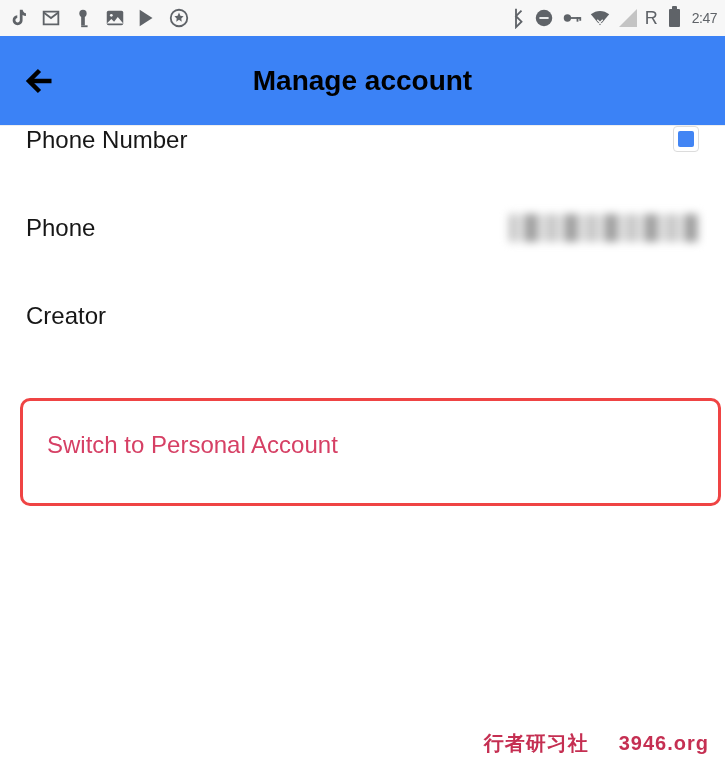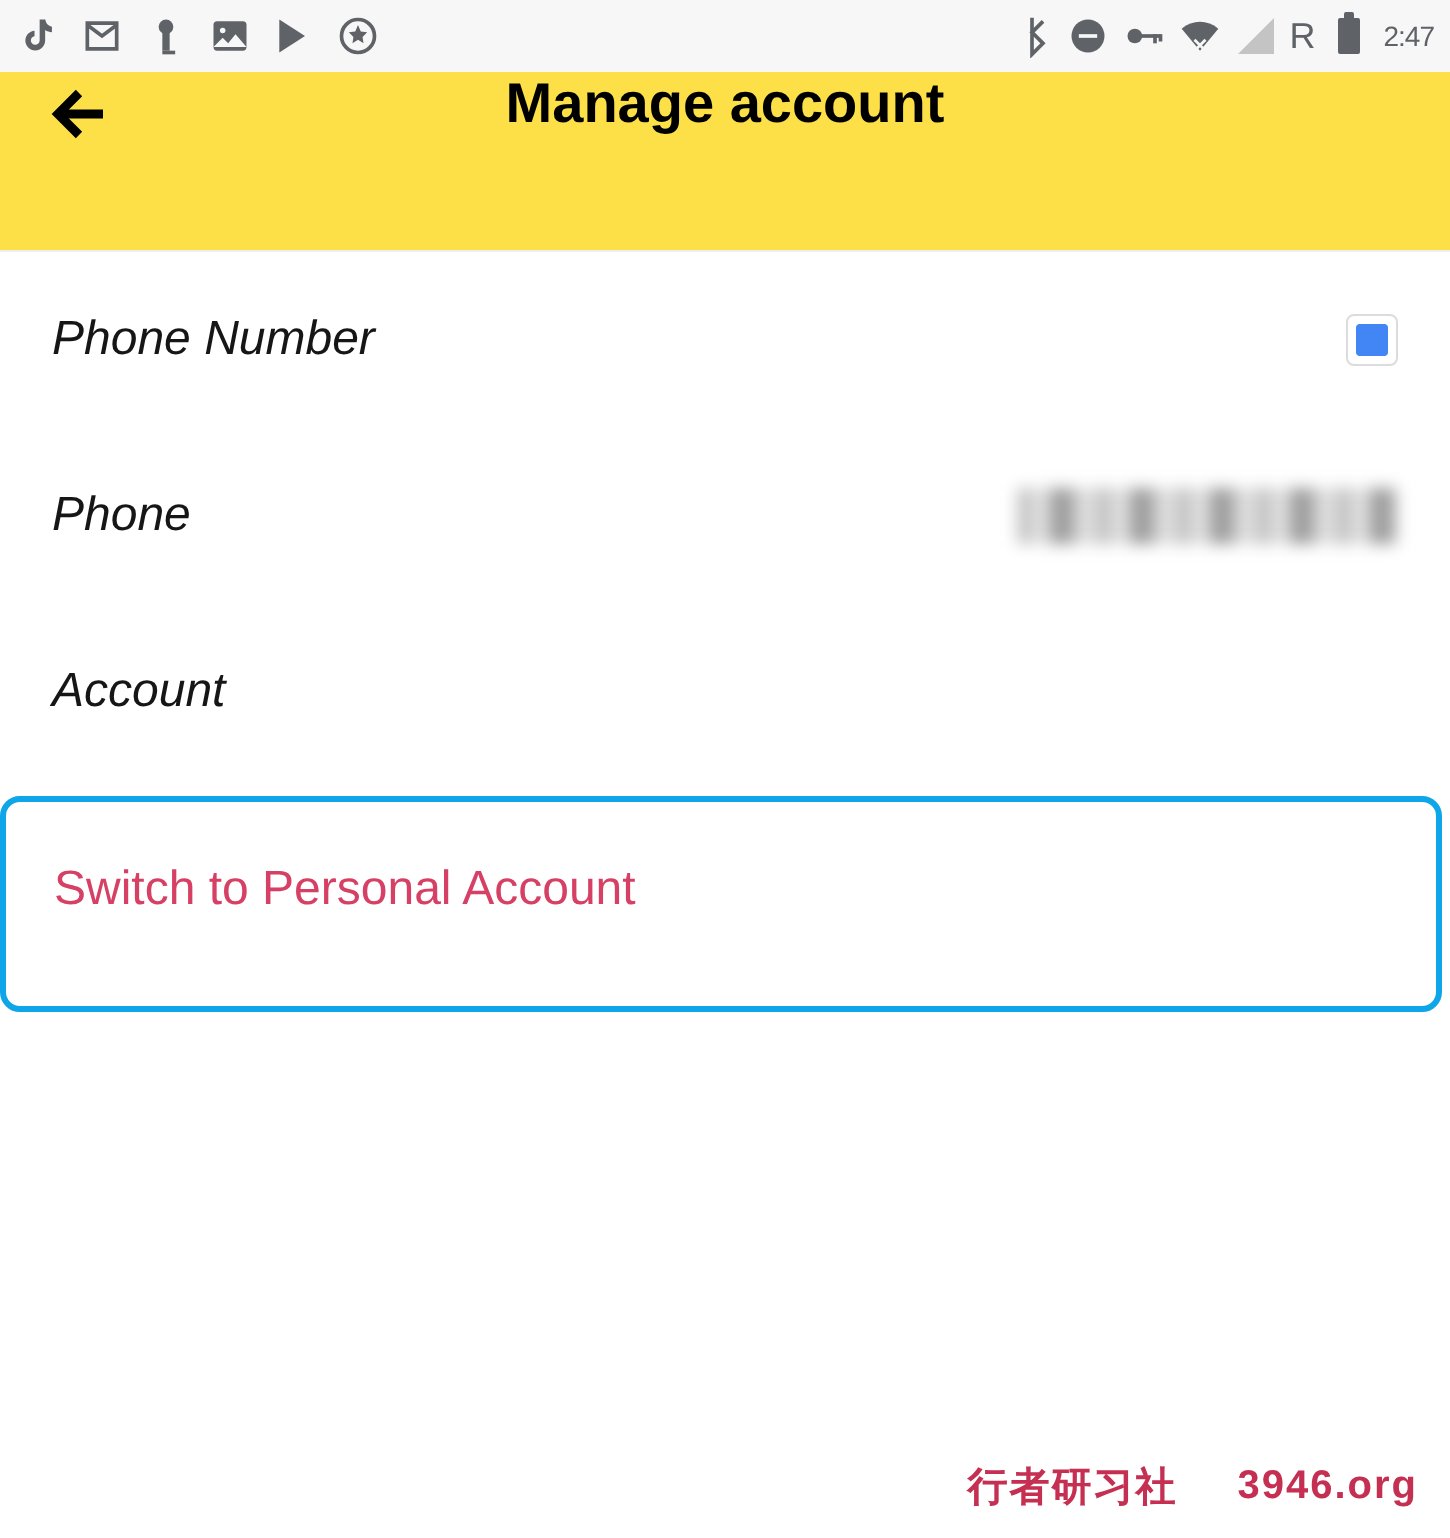--- a/index.html
+++ b/index.html
@@ -35,55 +35,55 @@
     }
     .r-letter { color:#5f6368; font-size:18px; font-weight:500; }
     .bat { display:inline-block; width:11px; height:18px; background:#5f6368; border-radius:1px; position:relative;}
     .bat::before { content:""; position:absolute; top:-3px; left:3px; width:5px; height:3px; background:#5f6368; border-radius:1px 1px 0 0;}
     .signal { width:0; height:0; border-style:solid; border-width:0 0 18px 18px; border-color:transparent transparent #c4c4c4 transparent; position:relative;}
 
     
     .header {
       height: 90px;
       display: flex;
-      align-items: flex-start;
+      align-items: center;
       padding: 0 20px;
       border-bottom: 1px solid #eee;
-      background:#fde047;
+      background:#3b82f6;
     }
     .back-btn { width: 42px; height: 42px; display:flex; align-items:center; justify-content:center; cursor:pointer; }
     .back-btn svg { width: 36px; height: 36px; stroke:#000; stroke-width:3; fill:none; }
     .header-title {
       flex:1; text-align:center; font-size: 28px; font-weight:700; color:#000;
       margin-left:-42px; 
     }
 
     
     .row {
-      display:flex; align-items:center; justify-content:space-between;
+      display:flex; align-items:flex-start; justify-content:space-between;
       padding: 0 26px; height: 88px;
-      font-size: 24px; color:#222;font-style:italic;
+      font-size: 24px; color:#222;
     }
     .row .label { font-size: 24px; color:#161616; }
     .translate-badge {
       width:26px; height:26px; border:1px solid #dcdcdc; border-radius:4px;
       background:#fff; display:flex; align-items:center; justify-content:center;
     }
     .translate-inner { width:16px; height:16px; background:#4285f4; border-radius:2px; }
     .blur-strip {
       width: 190px; height: 28px;
       background: repeating-linear-gradient(90deg,#bdbdbd 0 6px,#e0e0e0 6px 16px,#9e9e9e 16px 28px,#ddd 28px 40px);
       filter: blur(4px);
       border-radius:2px;
     }
 
     
     .highlight {
-      margin: 8px 4px 0 0;
-      border: 3px solid #0ea5e9;
+      margin: 8px 4px 0 20px;
+      border: 3px solid #ef4444;
       border-radius: 10px;
       padding: 8px 0 22px 0;
     }
     .switch-item {
       padding: 22px 24px 22px 24px;
       font-size: 24px;
       color: #d64065;
       cursor:pointer;
     }
 
@@ -170,21 +170,21 @@
       <span class="translate-inner"></span>
     </span>
 </div>
 
 <div class="row">
   <span class="label">Phone</span>
   <span class="blur-strip"></span>
 </div>
 
 <div class="row">
-  <span class="label">Account</span>
+  <span class="label">Creator</span>
 </div>
 
 <div class="highlight">
   <div class="switch-item">Switch to Personal Account</div>
 </div>
 
 <div class="wm">
   <span class="cn">行者研习社</span>
   <span>3946.org</span>
 </div>

